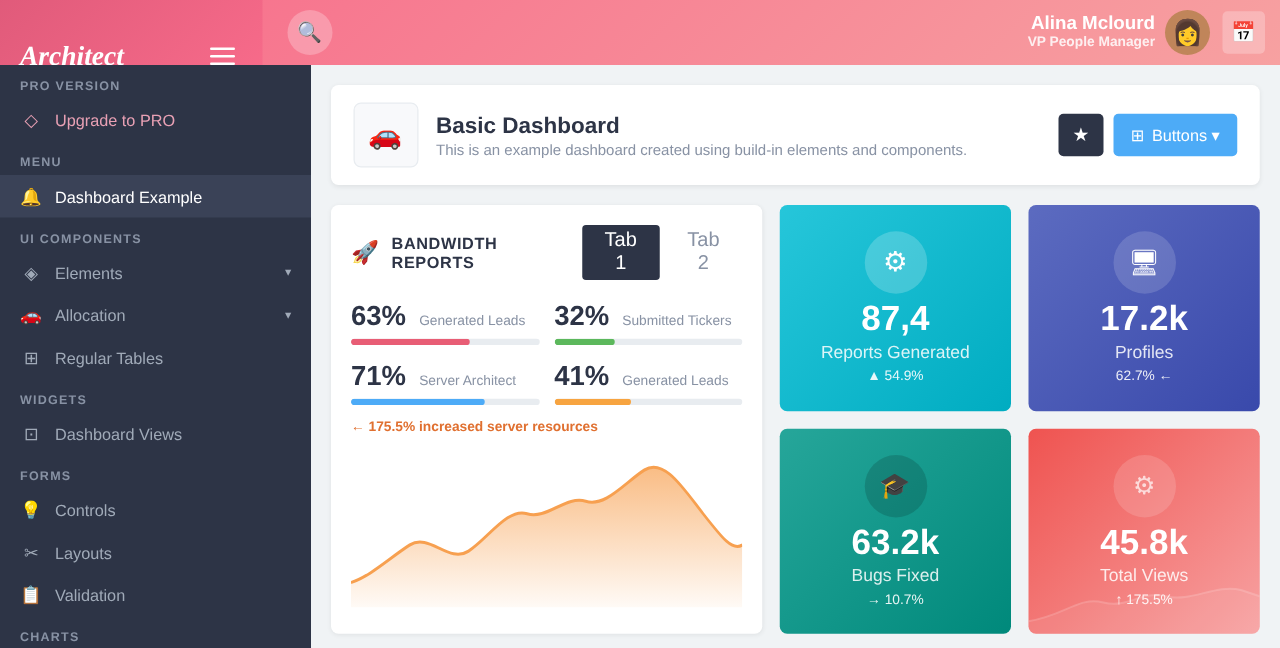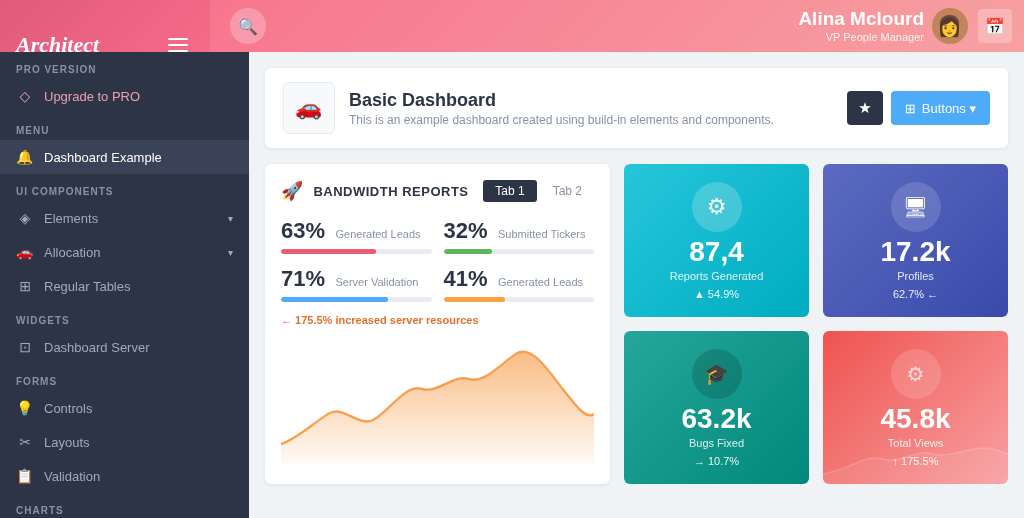--- a/index.html
+++ b/index.html
@@ -82,22 +82,22 @@
       height: 36px;
       border-radius: 50%;
       background: #c0855a;
       overflow: hidden;
       display: flex;
       align-items: center;
       justify-content: center;
       font-size: 18px;
     }
     .user-text { color: #fff; text-align: right; line-height: 1.2; }
-    .user-name { font-size: 19px; font-weight: 600; }
-    .user-role { font-size: 11px; opacity: 0.85; }
+    .user-name { font-size: 15px; font-weight: 600; }
+    .user-role { font-size: 11px; opacity: 0.85; font-weight: bold; }
     .calendar-btn {
       background: rgba(255,255,255,0.25);
       border: none;
       border-radius: 4px;
       width: 34px;
       height: 34px;
       display: flex;
       align-items: center;
       justify-content: center;
       cursor: pointer;
@@ -270,21 +270,21 @@
     }
     .rocket-icon { font-size: 18px; color: #7c9cbf; }
     .tab-group {
       display: flex;
       gap: 4px;
     }
     .tab-btn {
       padding: 4px 12px;
       border: none;
       border-radius: 3px;
-      font-size: 12px;
+      font-size: 16px;
       cursor: pointer;
     }
     .tab-btn.active {
       background: #2d3446;
       color: #fff;
     }
     .tab-btn.inactive {
       background: transparent;
       color: #8892a4;
     }
@@ -358,21 +358,21 @@
       justify-content: center;
       margin-bottom: 6px;
     }
     .stat-card-value {
       font-size: 28px;
       font-weight: 700;
       color: #fff;
       line-height: 1;
     }
     .stat-card-label {
-      font-size: 11px;
+      font-size: 14px;
       color: rgba(255,255,255,0.85);
       margin-top: 4px;
     }
     .stat-card-footer {
       font-size: 11px;
       color: rgba(255,255,255,0.9);
       margin-top: 6px;
     }
 
     .card-cyan { background: linear-gradient(135deg, #26c6da 0%, #00acc1 100%); }
@@ -457,21 +457,21 @@
       <span class="chevron">▾</span>
     </div>
     <div class="sidebar-item">
       <span class="icon">⊞</span>
       <span>Regular Tables</span>
     </div>
 
     <div class="sidebar-section-label">WIDGETS</div>
     <div class="sidebar-item">
       <span class="icon">⊡</span>
-      <span>Dashboard Server</span>
+      <span>Dashboard Views</span>
     </div>
 
     <div class="sidebar-section-label">FORMS</div>
     <div class="sidebar-item">
       <span class="icon">💡</span>
       <span>Controls</span>
     </div>
     <div class="sidebar-item">
       <span class="icon">✂</span>
       <span>Layouts</span>
@@ -537,21 +537,21 @@
             <div class="progress-bar-bg">
               <div class="progress-bar-fill bar-green" style="width:32%"></div>
             </div>
           </div>
         </div>
 
         <div class="stats-row">
           <div class="stat-item">
             <div>
               <span class="stat-percent">71%</span>
-              <span class="stat-label">Server Validation</span>
+              <span class="stat-label">Server Architect</span>
             </div>
             <div class="progress-bar-bg">
               <div class="progress-bar-fill bar-blue" style="width:71%"></div>
             </div>
           </div>
           <div class="stat-item">
             <div>
               <span class="stat-percent">41%</span>
               <span class="stat-label">Generated Leads</span>
             </div>

